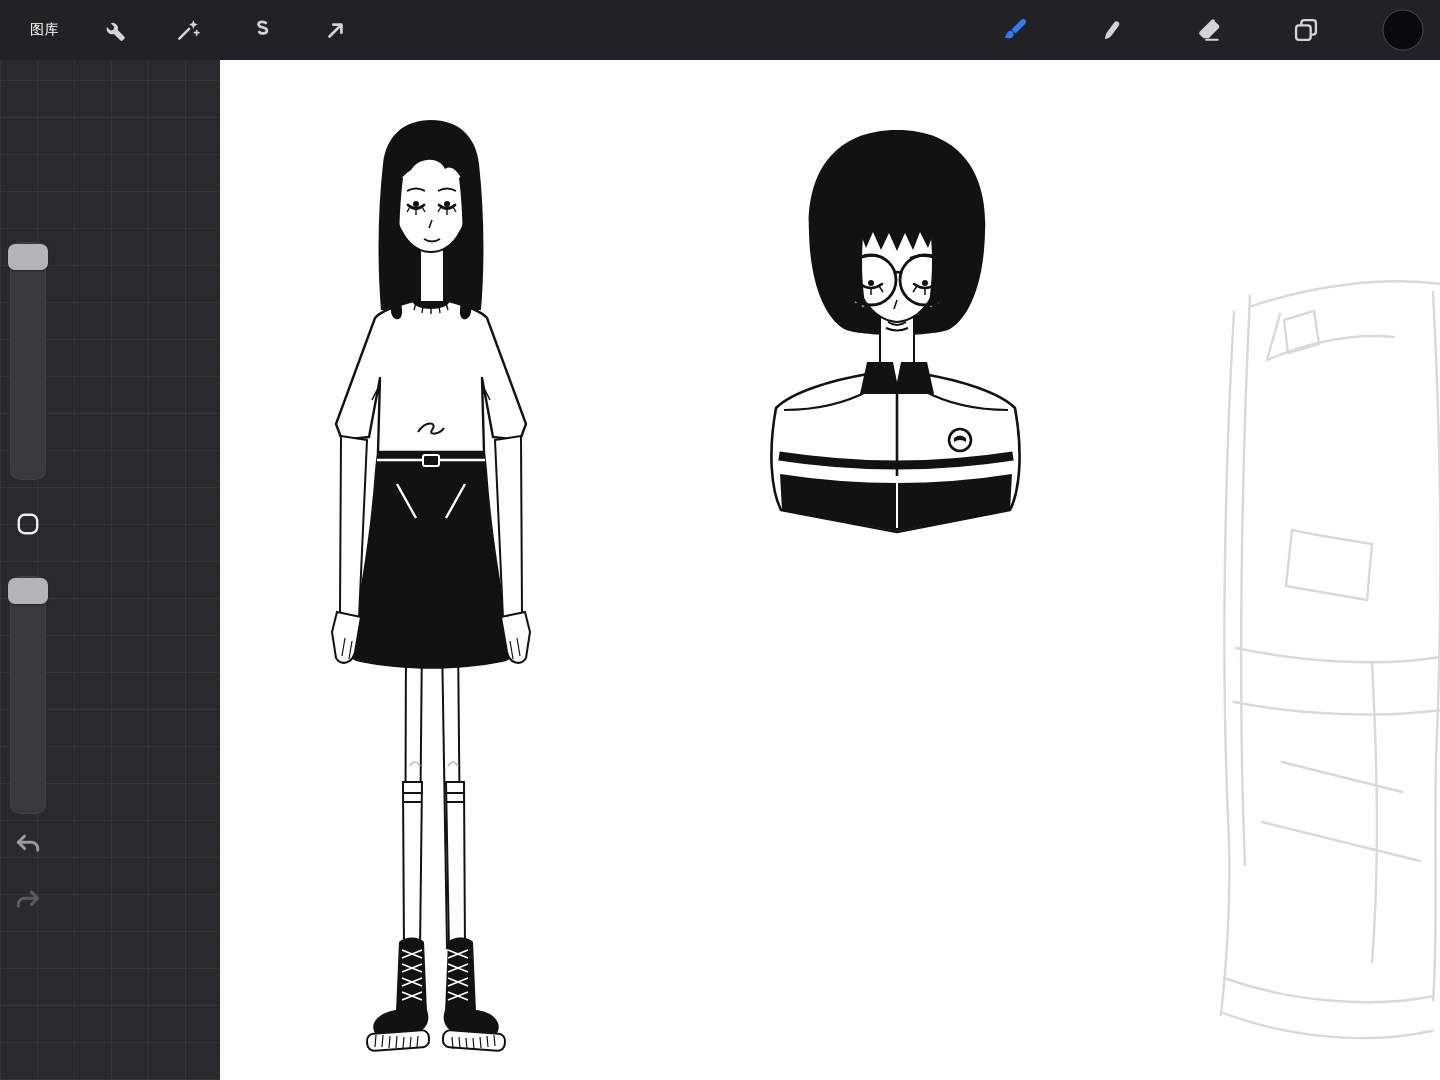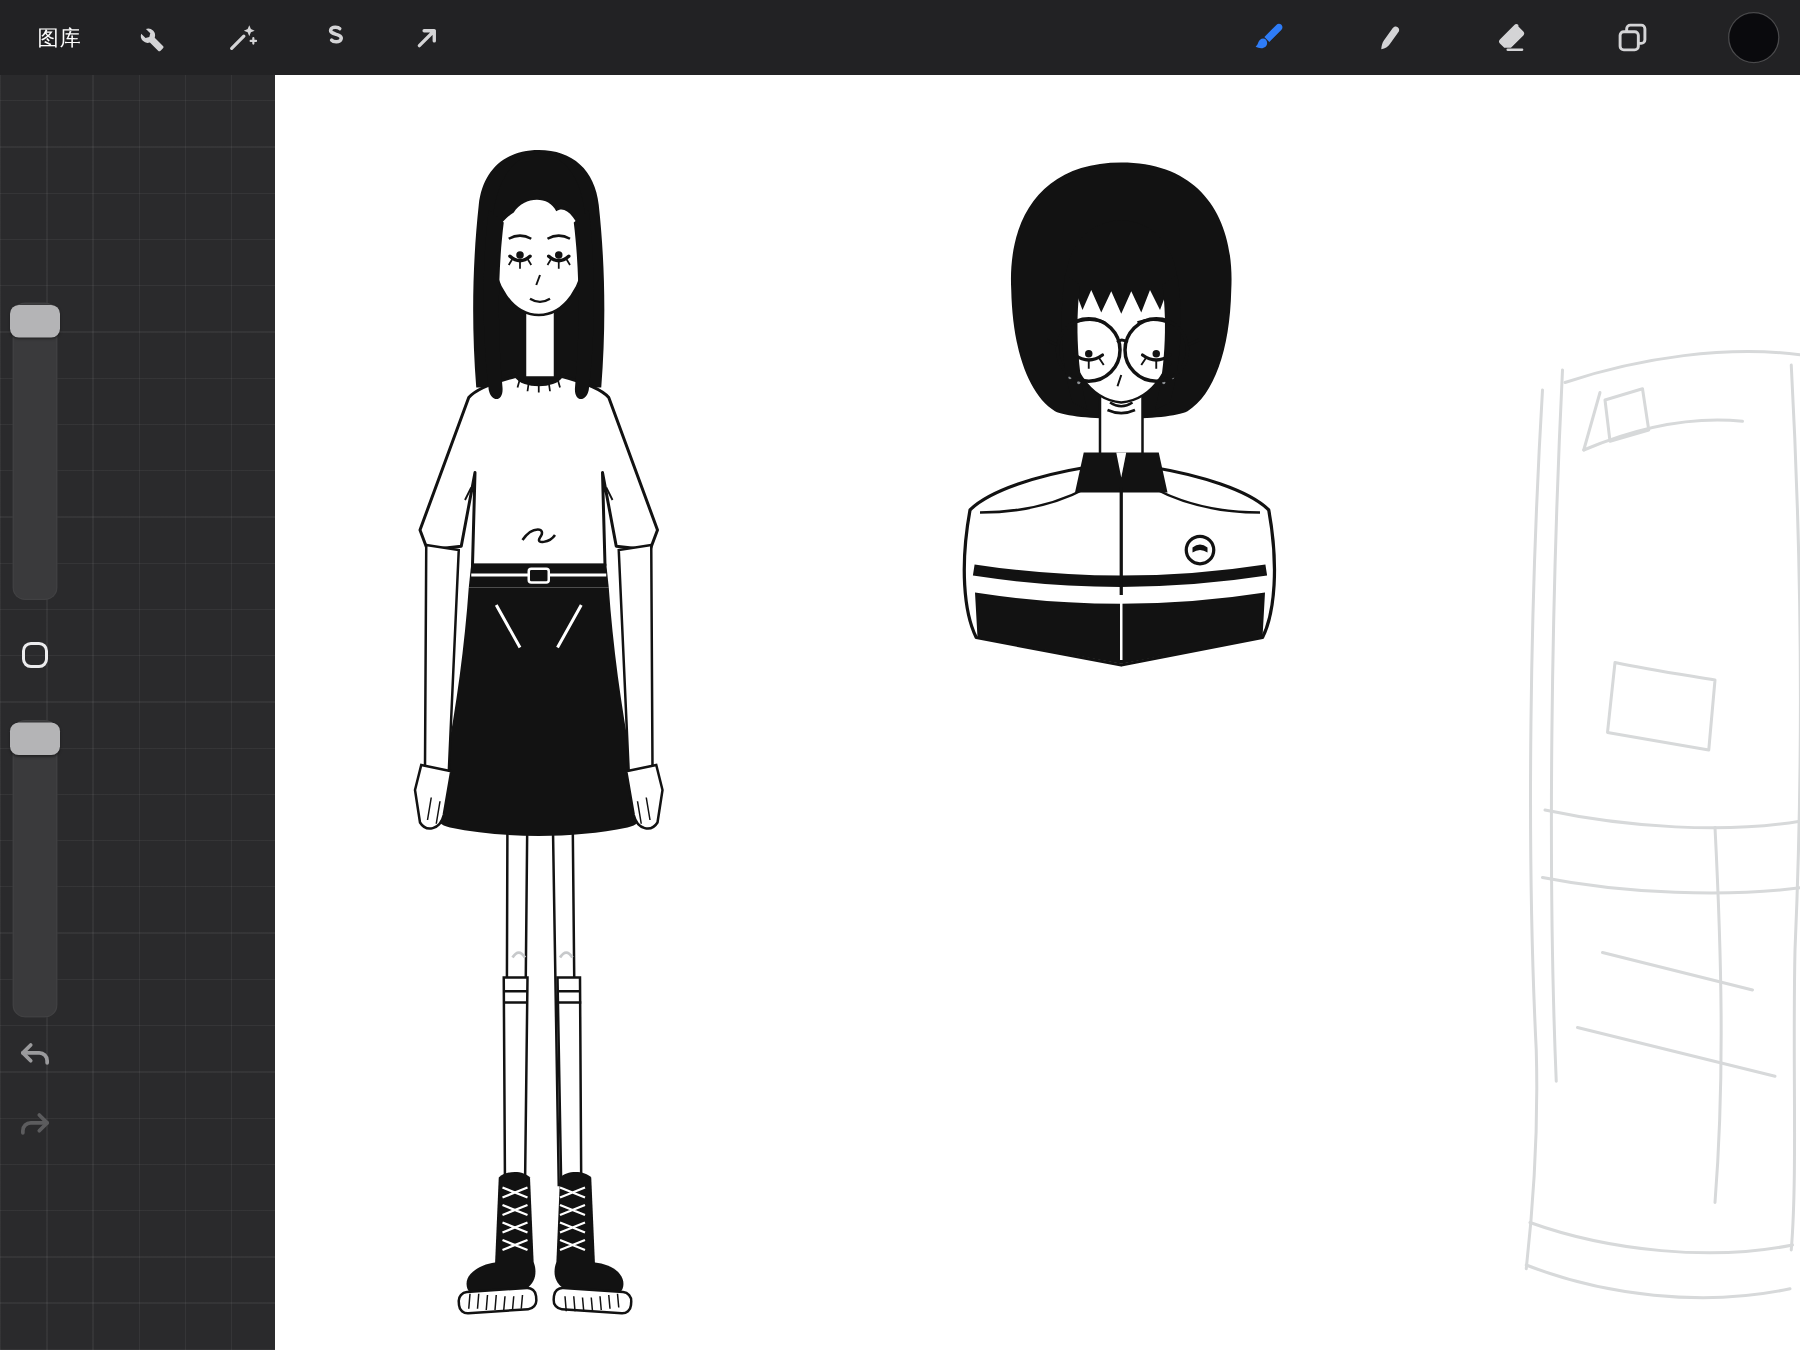--- a/index.html
+++ b/index.html
@@ -8,21 +8,21 @@
     background:#2b2b2d;font-family:"Liberation Sans",sans-serif;
     -webkit-font-smoothing:antialiased;
   }
   
   .topbar{
     position:absolute;left:0;top:0;width:1440px;height:60px;
     background:#222224;display:flex;align-items:center;z-index:10;
   }
   .tb-left{display:flex;align-items:center;gap:24px;padding-left:24px;}
   .gallery-btn{
-    color:#ffffff;font-size:17px;letter-spacing:.5px;padding:6px 6px;
+    color:#ffffff;font-size:14px;letter-spacing:.5px;padding:6px 6px;
     font-weight:500;cursor:default;user-select:none;
   }
   .tool-btn{
     width:50px;height:44px;display:flex;align-items:center;justify-content:center;
     border-radius:8px;
   }
   .tb-spacer{flex:1;}
   .tb-right{display:flex;align-items:center;gap:47px;padding-right:12px;}
   .tool-btn svg{display:block;}
   

